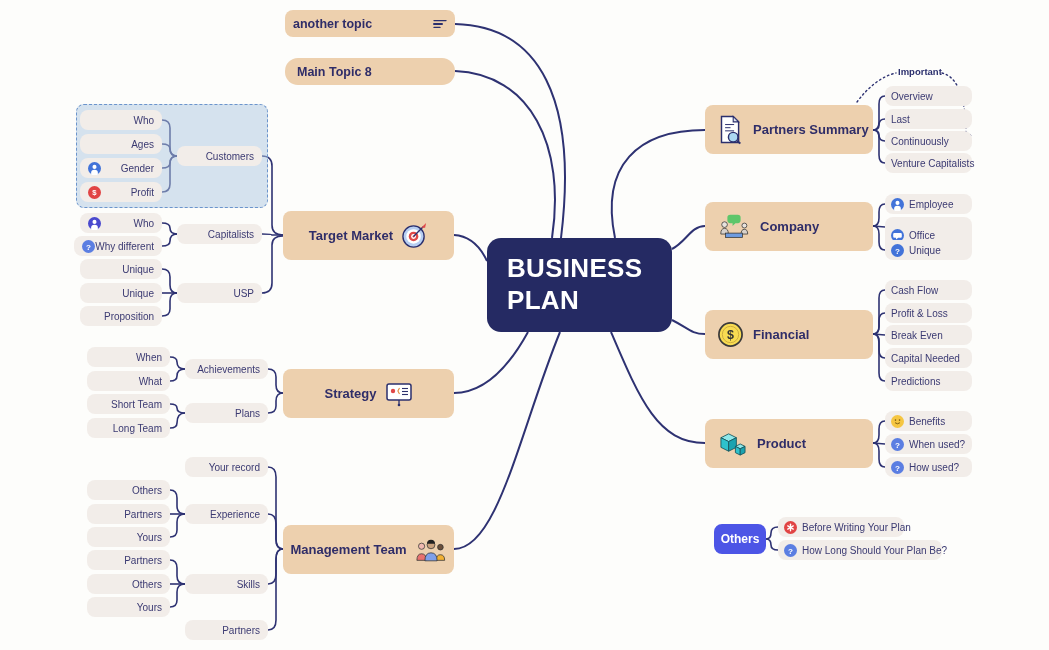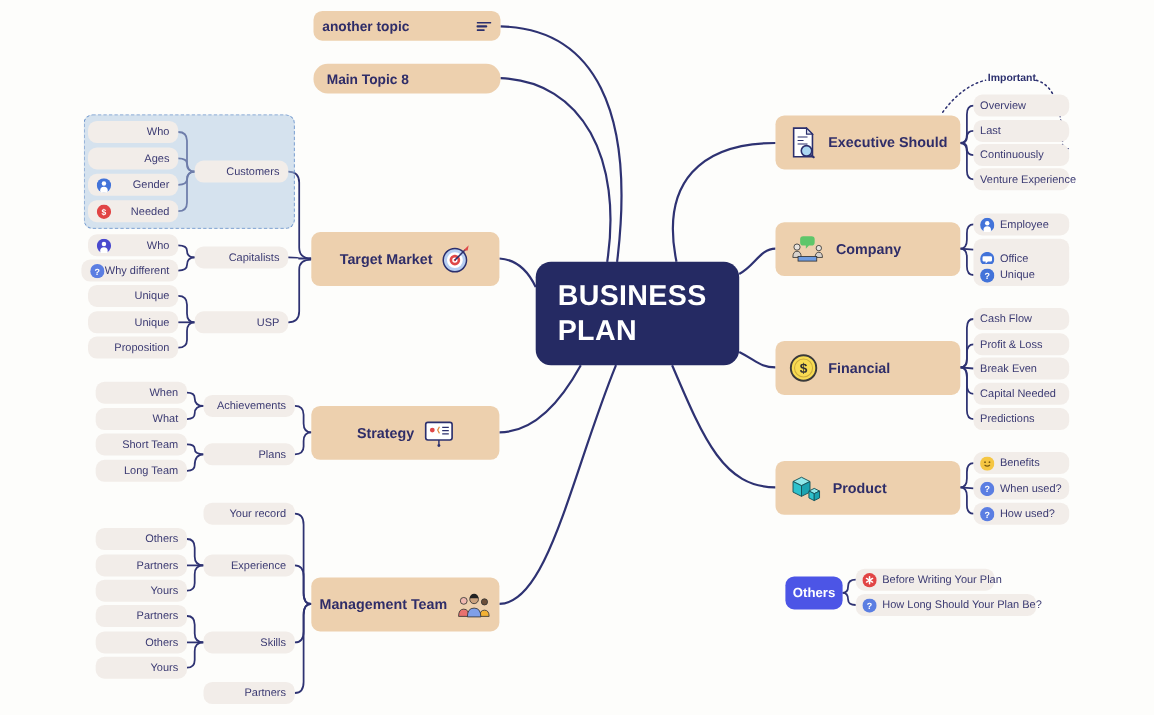--- a/index.html
+++ b/index.html
@@ -165,21 +165,21 @@
       </span>
     <span>Gender</span>
     </div>
   <div class="node child sb" style="left:80px;top:182px;width:82px;height:20px">
     <span class="badge">
       <svg width="13" height="13" viewBox="0 0 16 16">
           <circle cx="8" cy="8" r="8" fill="#e14444"></circle>
           <text x="8" y="11.6" text-anchor="middle" font-size="9.5" font-weight="bold" fill="#fff">$</text>
         </svg>
       </span>
-    <span>Needed</span>
+    <span>Profit</span>
     </div>
   <div class="node child cl" style="left:177px;top:146px;width:85px;height:20px">
     <span>Customers</span>
     </div>
 
   <div class="node child sb" style="left:80px;top:213px;width:82px;height:20px">
     <span class="badge">
       <svg width="13" height="13" viewBox="0 0 16 16">
           <circle cx="8" cy="8" r="8" fill="#4a49ce"></circle>
           <circle cx="8" cy="6" r="2.5" fill="#fff"></circle>
@@ -302,35 +302,35 @@
         <path d="M18,2 v6 h6 z" fill="#dfe3ee" stroke="#2b2f6d" stroke-width="1.2"></path>
         <g stroke="#2b2f6d" stroke-width="1.1">
             <line x1="9" y1="11" x2="19" y2="11"></line>
             <line x1="9" y1="14.5" x2="15" y2="14.5"></line>
             <line x1="9" y1="18" x2="19" y2="18"></line>
           </g>
         <circle cx="18" cy="25" r="5.3" fill="#acd8f2" stroke="#2b2f6d" stroke-width="1.6"></circle>
         <line x1="22" y1="29" x2="26" y2="32" stroke="#2b2f6d" stroke-width="2"></line>
       </svg>
     </span>
-    <span>Executive Should</span>
+    <span>Partners Summary</span>
   </div>
   <div class="ann" style="left:898px;top:66px">
     <span>Important</span></div>
   <div class="node child cr" style="left:885px;top:86px;width:87px;height:20px">
     <span>Overview</span>
     </div>
   <div class="node child cr" style="left:885px;top:109px;width:87px;height:20px">
     <span>Last</span>
     </div>
   <div class="node child cr" style="left:885px;top:131px;width:87px;height:20px">
     <span>Continuously</span>
     </div>
   <div class="node child cr" style="left:885px;top:153px;width:87px;height:20px">
-    <span>Venture Experience</span>
+    <span>Venture Capitalists</span>
     </div>
 
   <div class="node main ml" style="left:705px;top:202px;width:168px;height:49px">
     <span class="badge">
       <svg width="34" height="27" viewBox="0 0 36 28">
         <path d="M14,1.5 h8 a3,3 0 0 1 3,3 v3 a3,3 0 0 1 -3,3 h-2.5 l-3,3 v-3 h-2.5 a3,3 0 0 1 -3,-3 v-3 a3,3 0 0 1 3,-3 z" fill="#5ec66a"></path>
         <circle cx="8" cy="12" r="3" fill="#e8e3de" stroke="#333" stroke-width=".8"></circle>
         <path d="M4,22 q0,-6 4,-6 q4,0 4,6 z" fill="#d8d2cc" stroke="#333" stroke-width=".8"></path>
         <circle cx="29" cy="13" r="2.6" fill="#e8e3de" stroke="#333" stroke-width=".8"></circle>
         <path d="M25.5,22 q0,-5 3.5,-5 q3.5,0 3.5,5 z" fill="#d8d2cc" stroke="#333" stroke-width=".8"></path>

